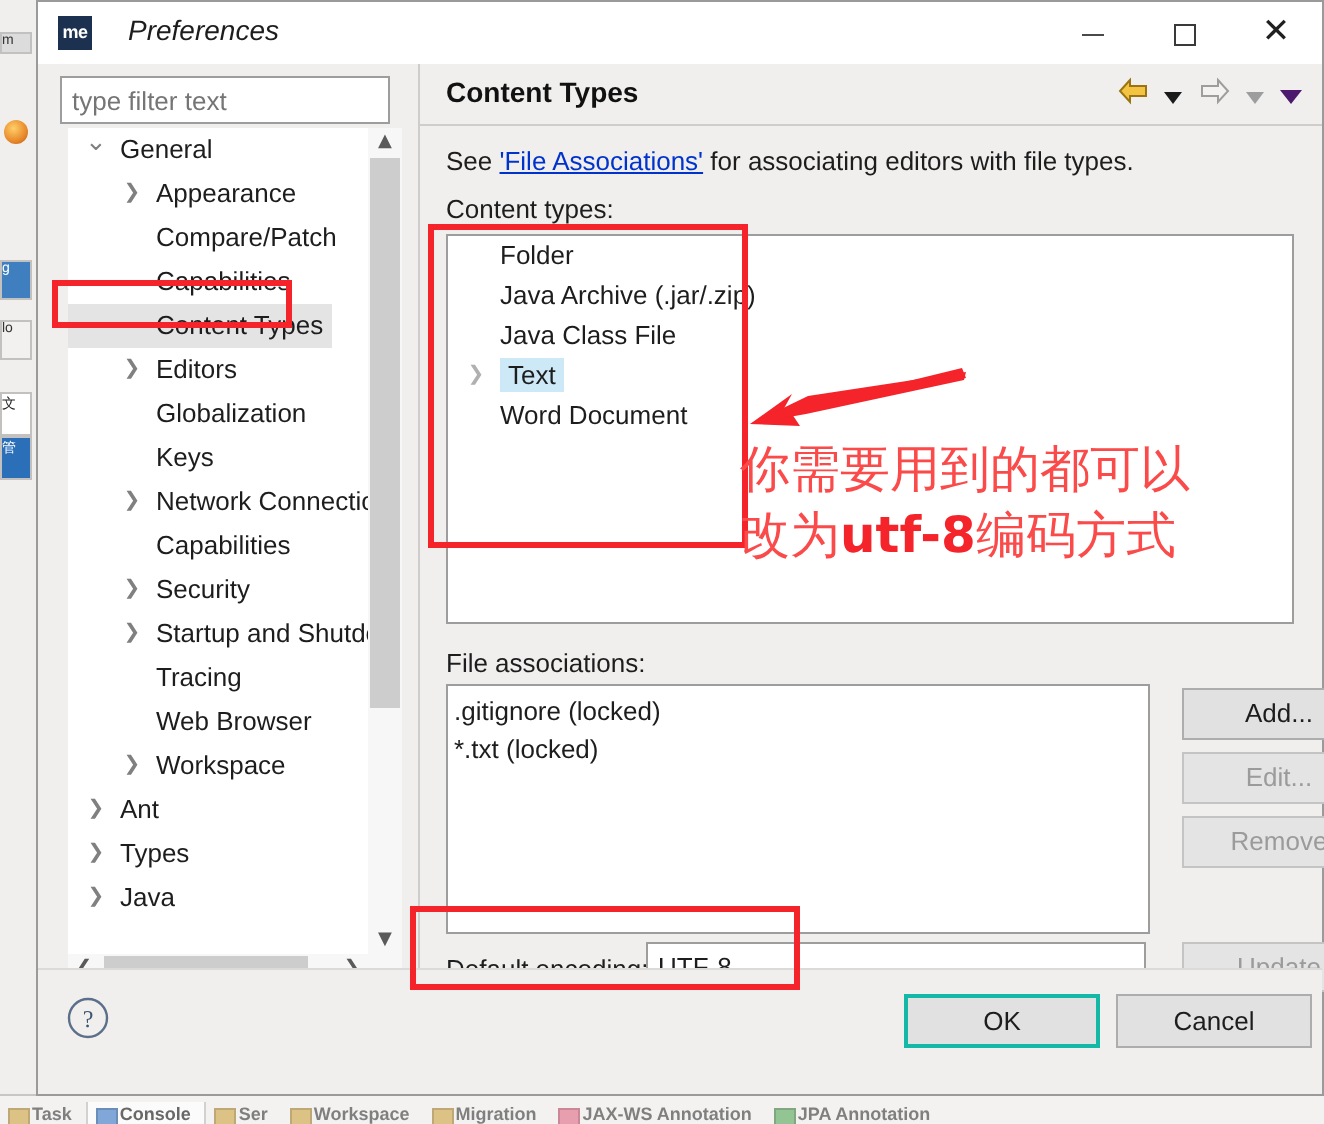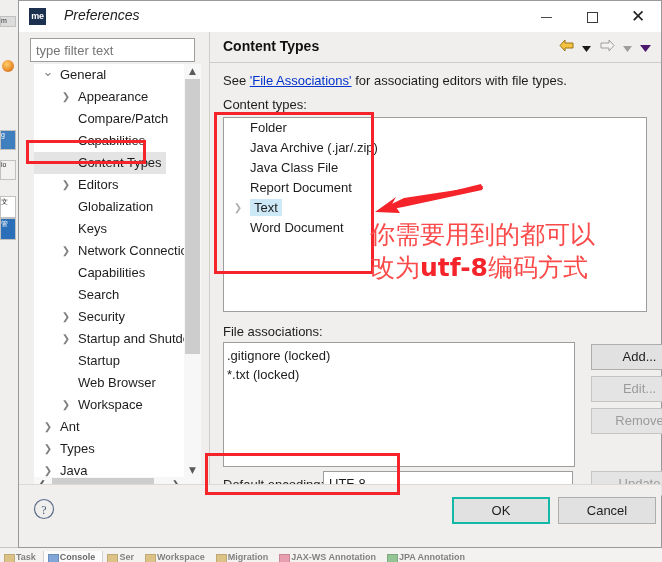--- a/index.html
+++ b/index.html
@@ -301,24 +301,23 @@
         <div class="tnode lvl0"><span class="twist" style="font-size: 13px; line-height: 16px;">⌄</span><span class="tlabel">General</span></div>
         <div class="tnode lvl1"><span class="twist">❯</span><span class="tlabel">Appearance</span></div>
         <div class="tnode lvl1"><span class="twist"></span><span class="tlabel">Compare/Patch</span></div>
         <div class="tnode lvl1"><span class="twist"></span><span class="tlabel">Capabilities</span></div>
         <div class="tnode lvl1 sel"><span class="twist"></span><span class="tlabel">Content Types</span></div>
         <div class="tnode lvl1"><span class="twist">❯</span><span class="tlabel">Editors</span></div>
         <div class="tnode lvl1"><span class="twist"></span><span class="tlabel">Globalization</span></div>
         <div class="tnode lvl1"><span class="twist"></span><span class="tlabel">Keys</span></div>
         <div class="tnode lvl1"><span class="twist">❯</span><span class="tlabel">Network Connections</span></div>
         <div class="tnode lvl1"><span class="twist"></span><span class="tlabel">Capabilities</span></div>
-        <div class="tnode lvl1"><span class="twist"></span><span class="tlabel">Search</span></div>
         <div class="tnode lvl1"><span class="twist">❯</span><span class="tlabel">Security</span></div>
         <div class="tnode lvl1"><span class="twist">❯</span><span class="tlabel">Startup and Shutdown</span></div>
-        <div class="tnode lvl1"><span class="twist"></span><span class="tlabel">Startup</span></div>
+        <div class="tnode lvl1"><span class="twist"></span><span class="tlabel">Tracing</span></div>
         <div class="tnode lvl1"><span class="twist"></span><span class="tlabel">Web Browser</span></div>
         <div class="tnode lvl1"><span class="twist">❯</span><span class="tlabel">Workspace</span></div>
         <div class="tnode lvl0"><span class="twist">❯</span><span class="tlabel">Ant</span></div>
         <div class="tnode lvl0"><span class="twist">❯</span><span class="tlabel">Types</span></div>
         <div class="tnode lvl0"><span class="twist">❯</span><span class="tlabel">Java</span></div>
       </div>
 
     <div id="tree-vsb">
       <div class="sb-arrow sb-up">▲</div>
       <div id="tree-vsb-thumb"></div>
@@ -367,21 +366,20 @@
 
     <div id="see-line">
       <span>See </span><a href="#">'File Associations'</a><span> for associating editors with file types.</span>
     </div>
 
     <div id="ct-label">Content types:</div>
     <div id="ct-box">
         <div class="ctrow"><span class="ct-tw"></span><span class="ct-name">Folder</span></div>
         <div class="ctrow"><span class="ct-tw"></span><span class="ct-name">Java Archive (.jar/.zip)</span></div>
         <div class="ctrow"><span class="ct-tw"></span><span class="ct-name">Java Class File</span></div>
-        <div class="ctrow"><span class="ct-tw"></span><span class="ct-name">Report Document</span></div>
         <div class="ctrow sel"><span class="ct-tw">❯</span><span class="ct-name">Text</span></div>
         <div class="ctrow"><span class="ct-tw"></span><span class="ct-name">Word Document</span></div>
       </div>
 
     <div id="fa-label">File associations:</div>
     <div id="fa-box">
         <div class="farow"><span>.gitignore (locked)</span></div>
         <div class="farow"><span>*.txt (locked)</span></div>
       </div>
 

